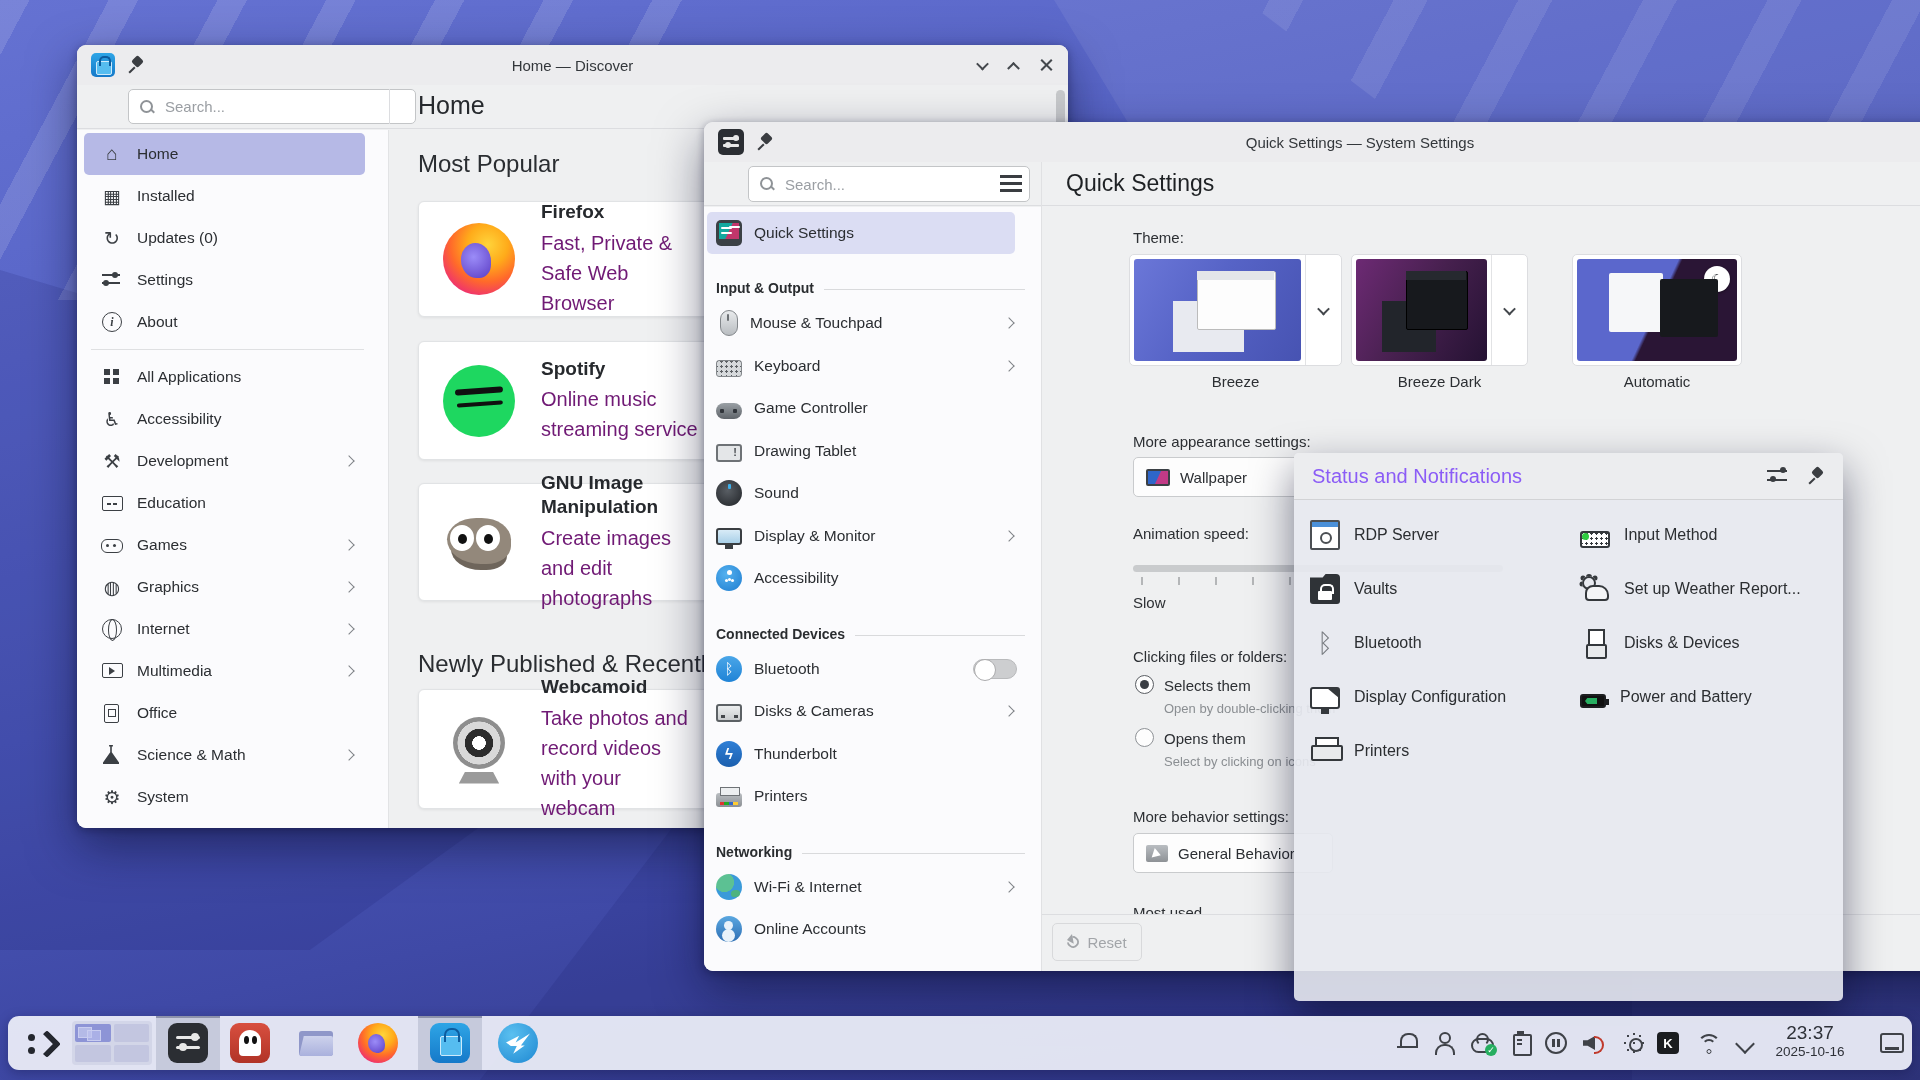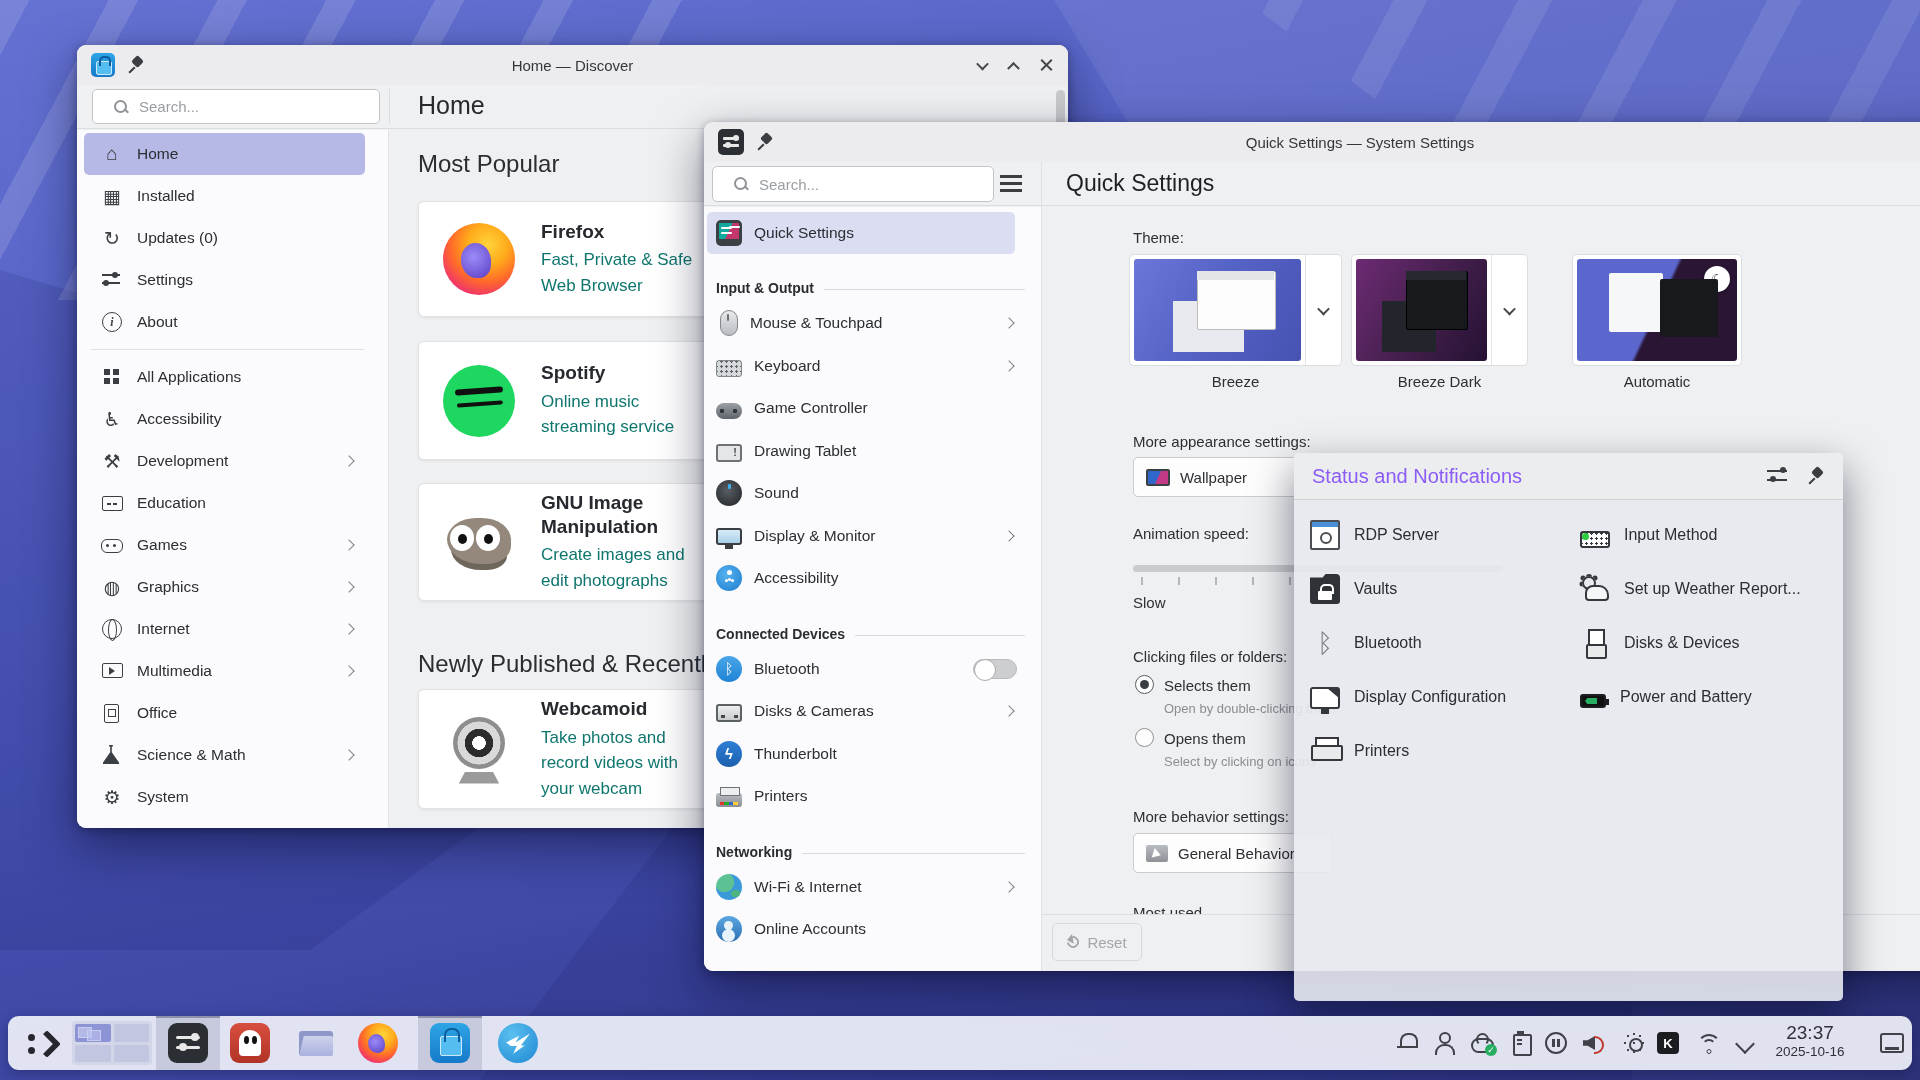--- a/index.html
+++ b/index.html
@@ -34,21 +34,21 @@
   .chev.down{transform:rotate(45deg) translate(-1px,-1px);}
   .chev.up{transform:rotate(-135deg) translate(-2px,-2px);}
   .chev.right{transform:rotate(-45deg);}
   .ic-x{position:relative;width:14px;height:14px;display:inline-block;}
   .ic-x::before,.ic-x::after{content:"";position:absolute;left:-1px;top:6px;width:15px;height:2px;background:#44484d;}
   .ic-x::before{transform:rotate(45deg);} .ic-x::after{transform:rotate(-45deg);}
   .ic-pin{position:relative;width:18px;height:18px;display:inline-block;}
   .ic-pin::before{content:"";position:absolute;left:6px;top:1px;width:9px;height:9px;background:#3a3d41;border-radius:2px;transform:rotate(45deg);}
   .ic-pin::after{content:"";position:absolute;left:4px;top:10px;width:2px;height:8px;background:#3a3d41;transform:rotate(45deg);}
   .searchbox{position:relative;background:#fff;border:1px solid #c3c5c7;border-radius:5px;
-    display:flex;align-items:center;padding:0 20px;color:#9a9ea3;font-size:15px;gap:8px;}
+    display:flex;align-items:center;padding:0 10px;color:#9a9ea3;font-size:15px;gap:8px;margin-left:36px;}
   .ic-search{position:relative;width:16px;height:16px;display:inline-block;flex:none;}
   .ic-search::before{content:"";position:absolute;left:1px;top:1px;width:9px;height:9px;border:2px solid #8f9397;border-radius:50%;}
   .ic-search::after{content:"";position:absolute;left:11px;top:11px;width:5px;height:2px;background:#8f9397;transform:rotate(45deg);}
   .searchbox input{border:none;outline:none;background:transparent;font-size:15px;color:#2c2f33;width:100%;
     font-family:"Liberation Sans","DejaVu Sans",sans-serif;}
   .searchbox input::placeholder{color:#9a9ea3;}
   .vscroll{position:absolute;width:9px;border-radius:4.5px;background:#c7c9cb;}
 
   
   #discover{left:77px;top:45px;width:991px;height:783px;}
@@ -83,21 +83,21 @@
   .dg-globe::before{content:"";position:absolute;inset:2px;border:1.8px solid #3b3f44;border-radius:50%;}
   .dg-globe::after{content:"";position:absolute;left:8px;top:2px;width:7px;height:20px;border:1.5px solid #3b3f44;border-radius:50%;}
   .dg-flask::before{content:"";position:absolute;left:3px;top:2px;width:16px;height:19px;background:#3b3f44;
     clip-path:polygon(38% 0,62% 0,62% 8%,55% 8%,55% 38%,100% 92%,100% 100%,0 100%,0 92%,45% 38%,45% 8%,38% 8%);}
   #d-scroll{right:3px;top:45px;height:585px;}
   .d-main{position:absolute;left:313px;top:85px;right:0;bottom:0;overflow:hidden;}
   .sec-h{position:absolute;left:28px;font-size:24px;color:#2a2d31;white-space:nowrap;}
   .dcard{position:absolute;left:28px;width:620px;background:#fff;border:1px solid #e1e3e5;border-radius:6px;
     box-shadow:0 1px 3px rgba(0,0,0,.07);display:flex;align-items:center;padding:0 24px;gap:26px;}
   .dtxt .dtitle{font-size:19px;font-weight:bold;color:#26292d;max-width:175px;line-height:1.25;}
-  .dtxt .ddesc{font-size:17px;color:#0f766e;max-width:158px;line-height:1.5;margin-top:4px;}
+  .dtxt .ddesc{font-size:20px;color:#701a75;max-width:158px;line-height:1.5;margin-top:4px;}
 
   
   .ai{width:72px;height:72px;position:relative;flex:none;}
   .ai-firefox{border-radius:50%;background:radial-gradient(circle at 62% 30%,#ffd43b 0%,#ffab1a 30%,#ff6a2a 55%,#f0356b 78%,#b01aa7 100%);}
   .ai-firefox::after{content:"";position:absolute;left:25%;top:28%;width:42%;height:48%;
     border-radius:54% 60% 44% 60%;background:radial-gradient(circle at 42% 40%,#9b8cf8,#5b3cc4);}
   .ai-spotify{border-radius:50%;background:#1ed760;}
   .ai-spotify::before{content:"";position:absolute;left:16%;top:32%;width:66%;height:9%;background:#101010;border-radius:5px;
     box-shadow:0 13px 0 -1px #101010,0 25px 0 -3px #101010;transform:rotate(-4deg);}
   .ai-gimp::before{content:"";position:absolute;left:6%;top:16%;width:88%;height:64%;background:#93887b;

